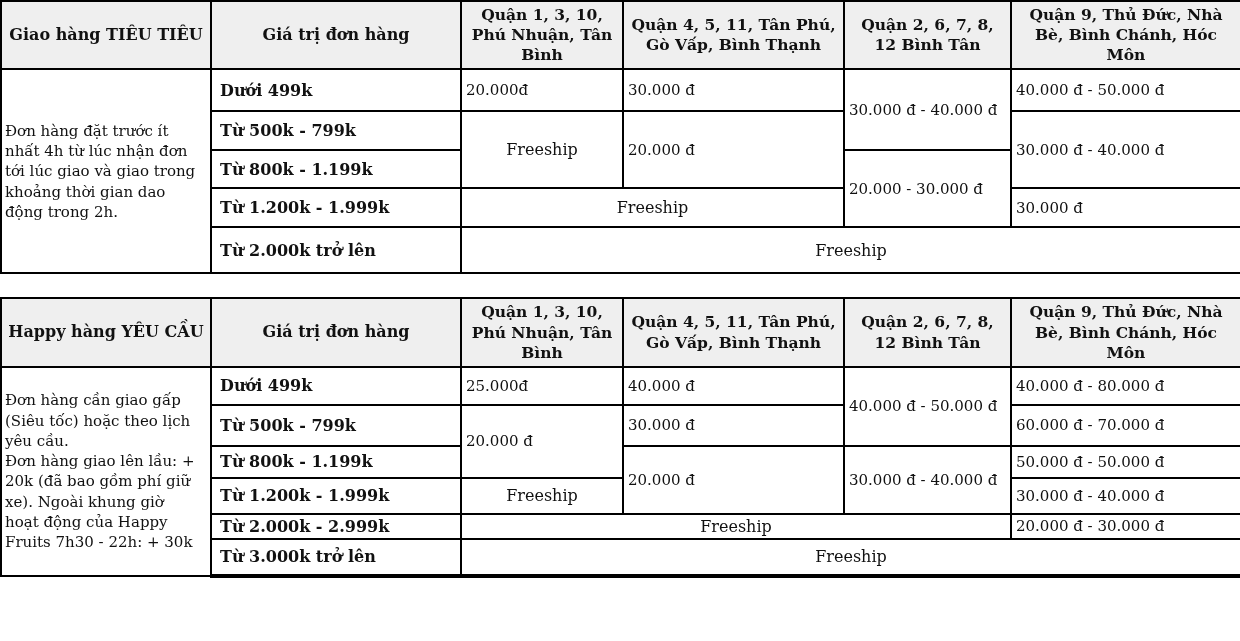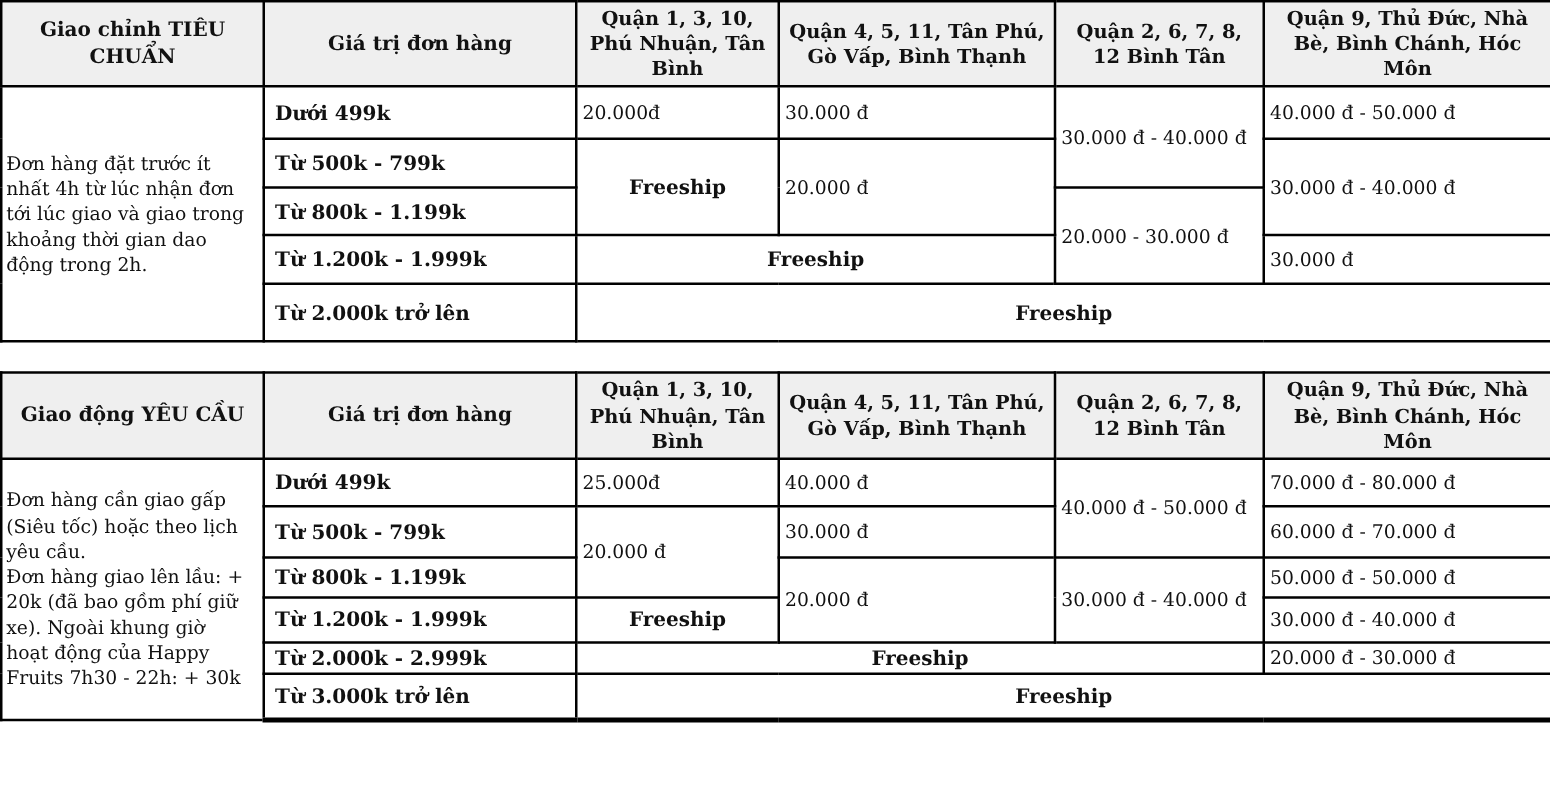--- a/index.html
+++ b/index.html
@@ -10,21 +10,21 @@
   table.fee-table.t2 { margin-top:23px; }
   .fee-table th, .fee-table td { border:2px solid #000; box-sizing:border-box; overflow:hidden; }
   .fee-table th {
     background:var(--header-bg,#efefef);
     font-weight:bold; text-align:center; vertical-align:middle;
     font-size:16px; line-height:1.3; padding:3px 6px;
   }
   .fee-table th.district { font-size:15.5px; }
   td.label { font-weight:bold; font-size:16px; text-align:left; vertical-align:middle; padding:2px 8px;margin-left:20px; }
   td.fee { font-size:15px; font-weight:normal; text-align:left; vertical-align:middle; padding:2px 4px; }
-  td.freeship { font-size:16px; font-weight:bold; text-align:center; vertical-align:middle; padding:2px 4px; }
+  td.freeship { font-size:16px; font-weight:normal; text-align:center; vertical-align:middle; padding:2px 4px; }
   td.desc { font-size:15px; font-weight:normal; text-align:left; vertical-align:middle; padding:4px 8px 4px 3px; line-height:1.35;margin-left:20px; }
   td.desc p { margin:0; }
   table.t2 tr:last-child td { border-bottom-width:4px; }
 </style>
 </head>
 <body>
 
 <div class="page">
 
 
@@ -32,21 +32,21 @@
     <colgroup>
       <col style="width:210px">
         <col style="width:250px">
         <col style="width:162px">
       <col style="width:221px">
         <col style="width:167px">
         <col style="width:230px">
     </colgroup>
     <tbody>
         <tr style="height:59px">
-      <th>Giao chỉnh TIÊU CHUẨN</th>
+      <th>Giao hàng TIÊU TIÊU</th>
       <th>Giá trị đơn hàng</th>
       <th class="district">Quận 1, 3, 10, Phú Nhuận, Tân Bình</th>
       <th class="district">Quận 4, 5, 11, Tân Phú, Gò Vấp, Bình Thạnh</th>
       <th class="district">Quận 2, 6, 7, 8, 12 Bình Tân</th>
       <th class="district">Quận 9, Thủ Đức, Nhà Bè, Bình Chánh, Hóc Môn</th>
     </tr>
     <tr style="height:42px">
       <td class="desc" rowspan="5">
         <p>Đơn hàng đặt trước ít nhất 4h từ lúc nhận đơn tới lúc giao và giao trong khoảng thời gian dao động trong 2h.</p>
       </td>
@@ -82,37 +82,37 @@
     <colgroup>
       <col style="width:210px">
         <col style="width:250px">
         <col style="width:162px">
       <col style="width:221px">
         <col style="width:167px">
         <col style="width:230px">
     </colgroup>
     <tbody>
         <tr style="height:63px">
-      <th>Giao động YÊU CẦU</th>
+      <th>Happy hàng YÊU CẦU</th>
       <th>Giá trị đơn hàng</th>
       <th class="district">Quận 1, 3, 10, Phú Nhuận, Tân Bình</th>
       <th class="district">Quận 4, 5, 11, Tân Phú, Gò Vấp, Bình Thạnh</th>
       <th class="district">Quận 2, 6, 7, 8, 12 Bình Tân</th>
       <th class="district">Quận 9, Thủ Đức, Nhà Bè, Bình Chánh, Hóc Môn</th>
     </tr>
     <tr style="height:38px">
       <td class="desc" rowspan="6">
         <p>Đơn hàng cần giao gấp (Siêu tốc) hoặc theo lịch yêu cầu.</p>
         <p>Đơn hàng giao lên lầu: + 20k (đã bao gồm phí giữ xe). Ngoài khung giờ hoạt động của Happy Fruits 7h30 - 22h: + 30k</p>
       </td>
       <td class="label">Dưới 499k</td>
       <td class="fee">25.000đ</td>
       <td class="fee">40.000 đ</td>
       <td class="fee" rowspan="2">40.000 đ - 50.000 đ</td>
-      <td class="fee">70.000 đ - 80.000 đ</td>
+      <td class="fee">40.000 đ - 80.000 đ</td>
     </tr>
     <tr style="height:41px">
       <td class="label">Từ 500k - 799k</td>
       <td class="fee" rowspan="2">20.000 đ</td>
       <td class="fee">30.000 đ</td>
       <td class="fee">60.000 đ - 70.000 đ</td>
     </tr>
     <tr style="height:32px">
       <td class="label">Từ 800k - 1.199k</td>
       <td class="fee" rowspan="2">20.000 đ</td>

